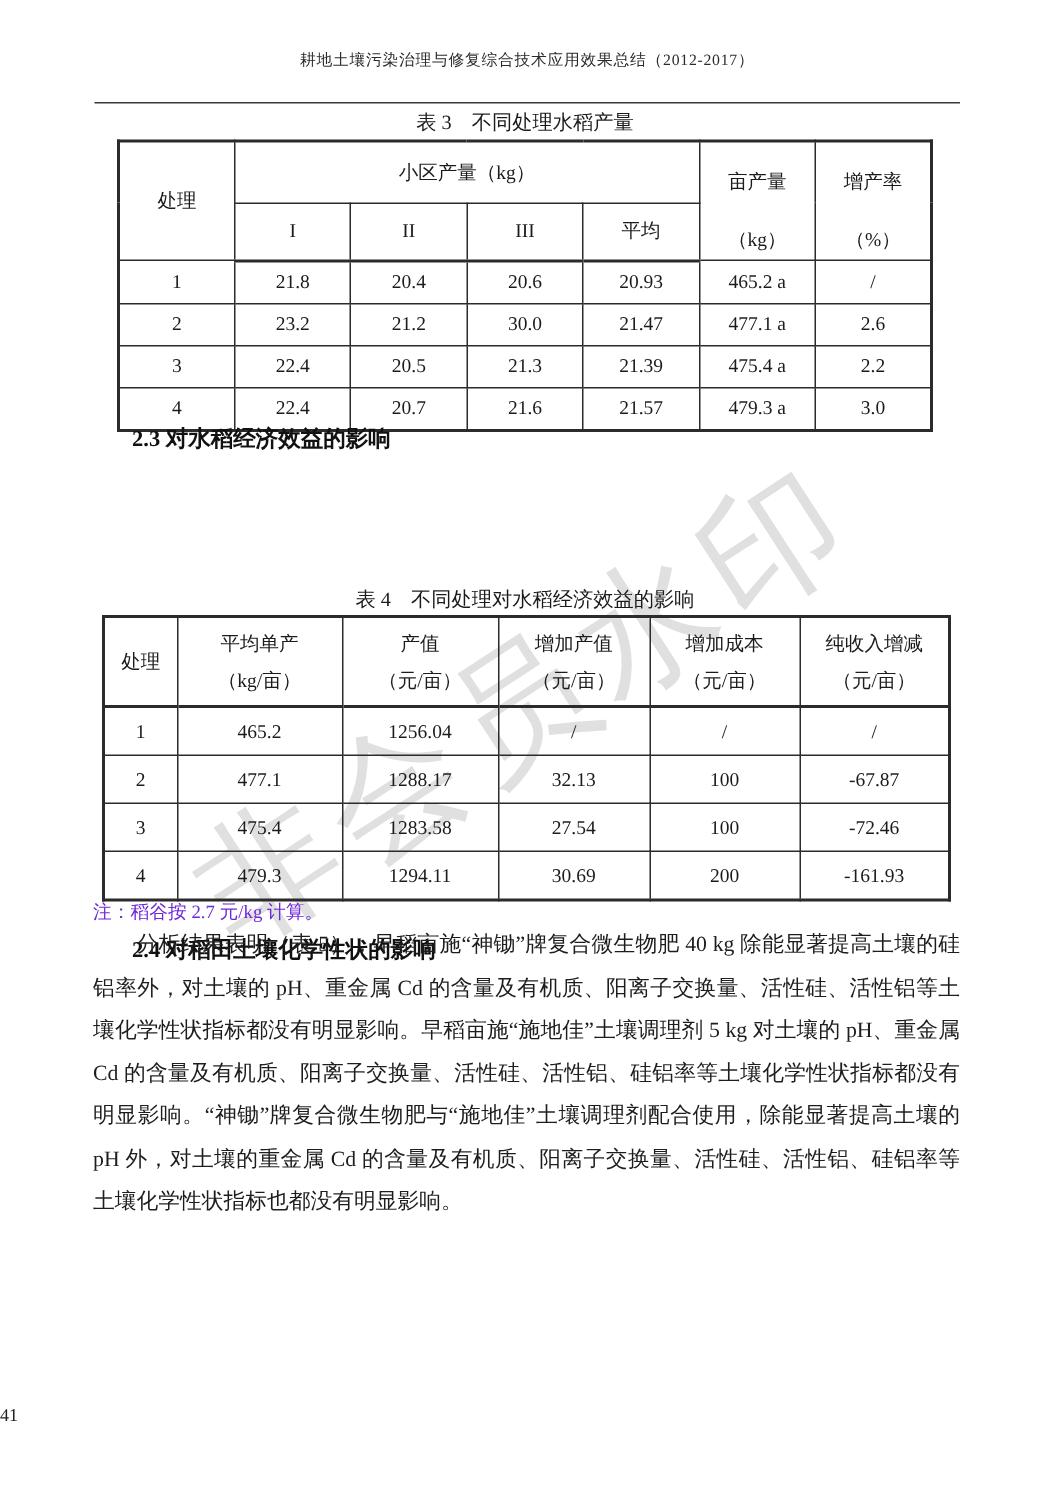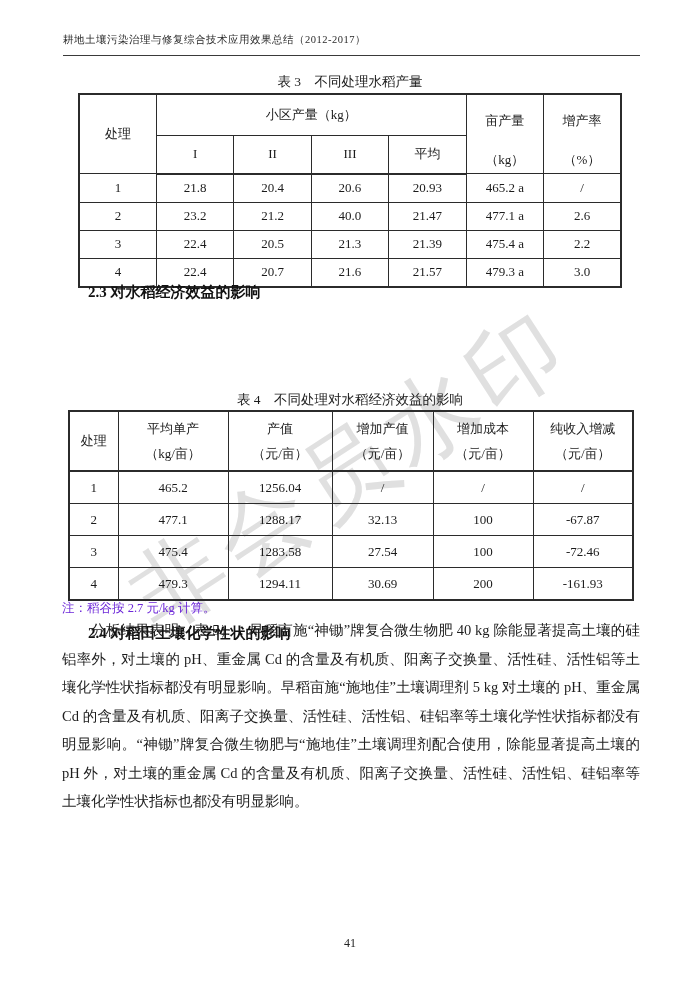--- a/index.html
+++ b/index.html
@@ -25,25 +25,25 @@
     opacity: 0.55;
     white-space: nowrap;
     font-family: "Liberation Sans", "DejaVu Sans", sans-serif;
   }
 
   .running-header {
     position: absolute;
     top: 33px;
     left: 63px;
     right: 60px;
-    text-align: left;
+    text-align: center;
     font-size: 10.5px;
     letter-spacing: 0.5px;
     color: #2b2b2b;
-    padding-bottom: 8px;
+    padding-bottom: 21px;
     border-bottom: 1px solid #3a3a3a;
   }
 
   .table-title {
     position: absolute;
     left: 0;
     width: 100%;
     text-align: center;
     font-size: 13.5px;
     color: #1b1b1b;
@@ -107,21 +107,20 @@
     left: 62px;
     font-size: 12.5px;
     color: #6d28d9;
   }
 
   .page-number {
     position: absolute;
     top: 936px;
     left: 0;
     width: 100%;
-    text-align: center;
     font-size: 12px;
     color: #222;
     font-family: Liberation Serif, serif;
   }
 </style>
 </head>
 <body>
 
 <div class="page">
 
@@ -157,21 +156,21 @@
         <td>20.4</td>
         <td>20.6</td>
         <td>20.93</td>
         <td>465.2 a</td>
         <td>/</td>
       </tr>
       <tr class="d-row">
         <td>2</td>
         <td>23.2</td>
         <td>21.2</td>
-        <td>40.0</td>
+        <td>30.0</td>
         <td>21.47</td>
         <td>477.1 a</td>
         <td>2.6</td>
       </tr>
       <tr class="d-row">
         <td>3</td>
         <td>22.4</td>
         <td>20.5</td>
         <td>21.3</td>
         <td>21.39</td>

